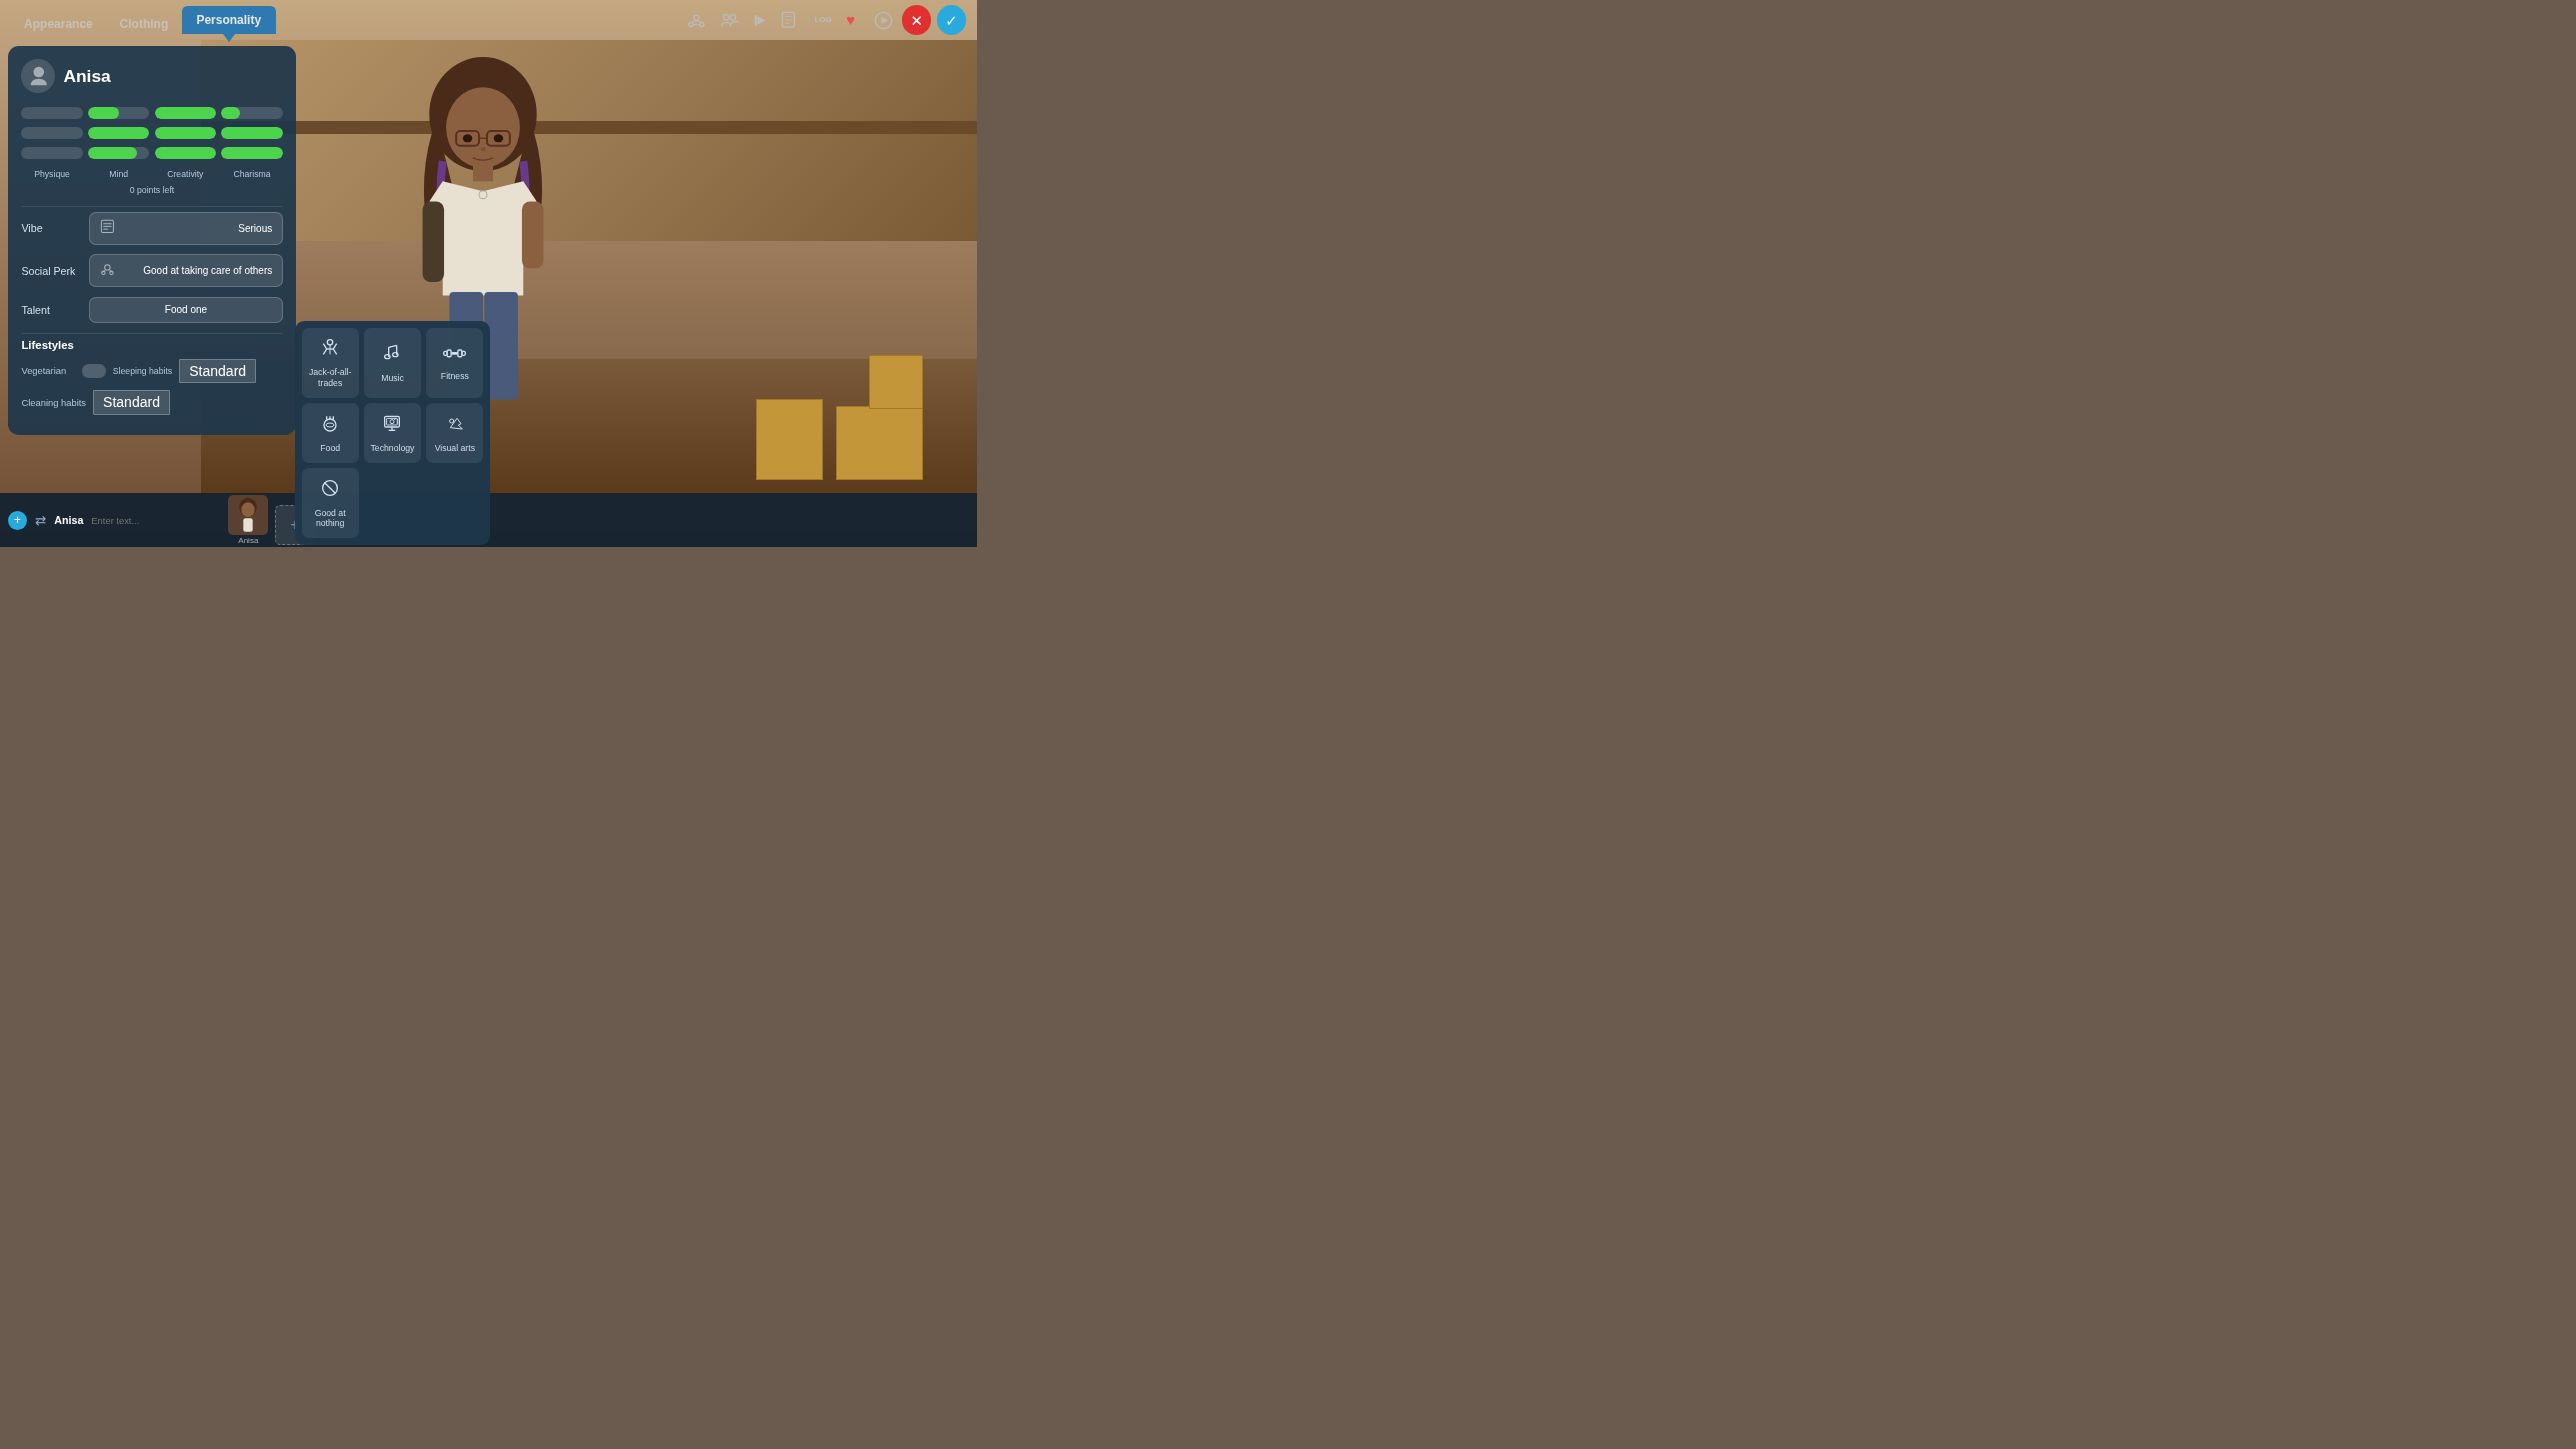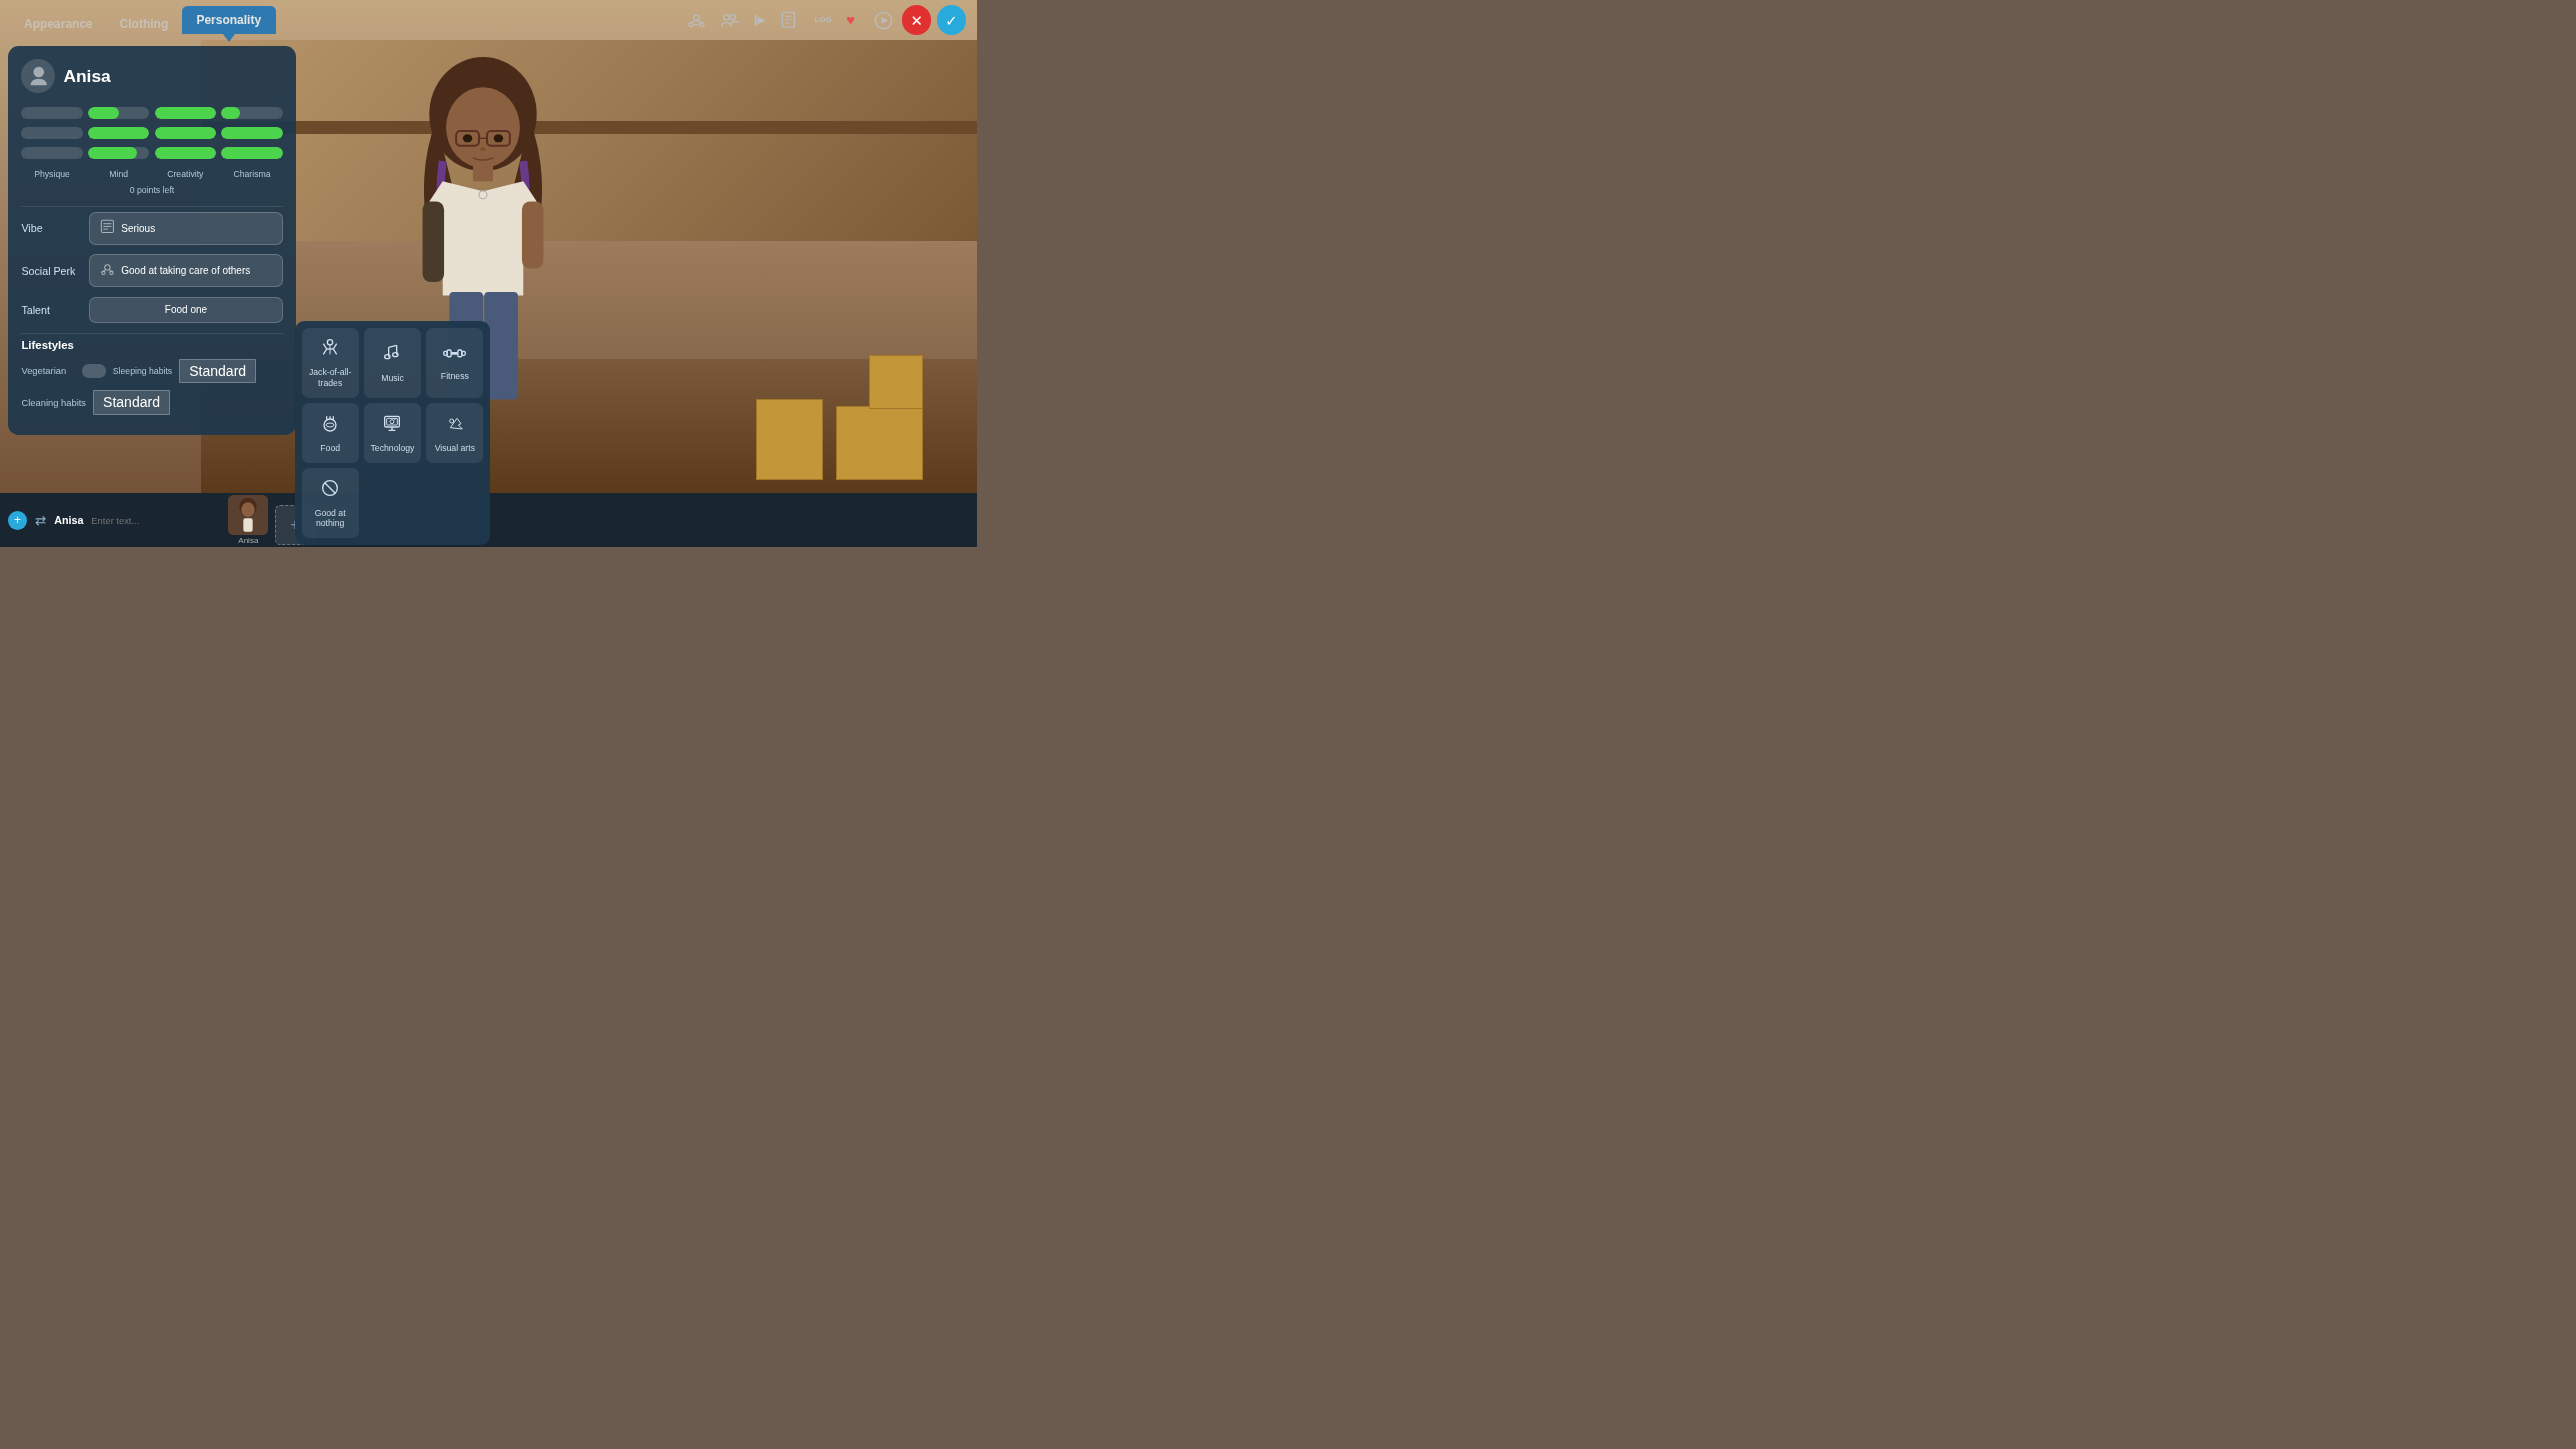--- a/index.html
+++ b/index.html
@@ -200,20 +200,21 @@
       border: 1px solid rgba(255,255,255,0.2);
       border-radius: 6.7px;
       padding: 6.7px 9.4px;
       color: #fff;
       font-size: 10px;
       font-weight: 500;
       cursor: pointer;
       display: flex;
       align-items: center;
       gap: 6.7px;
+      justify-content: space-between;
     }
 
     .personality-value-btn .perk-icon {
       font-size: 12px;
       opacity: 0.8;
     }
 
     .pick-one-btn {
       flex: 1;
       background: rgba(255,255,255,0.12);

